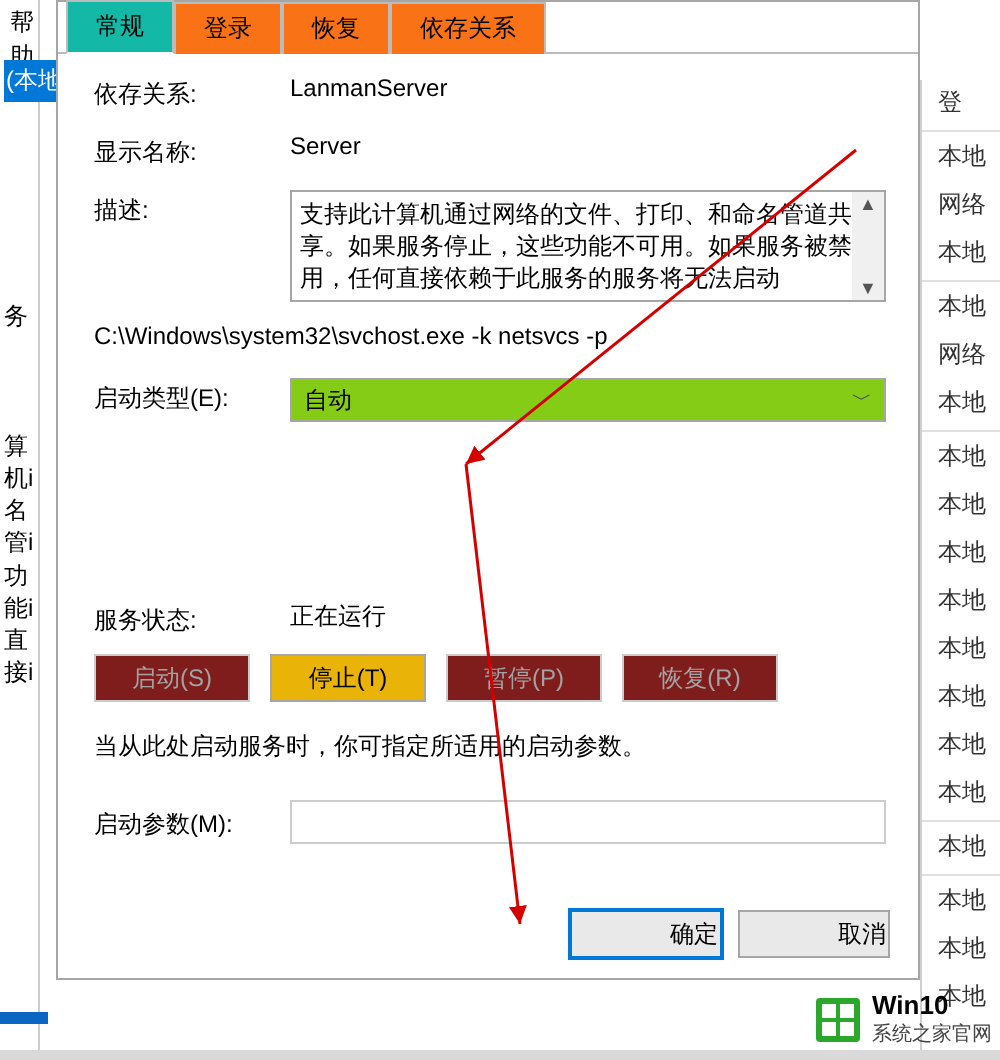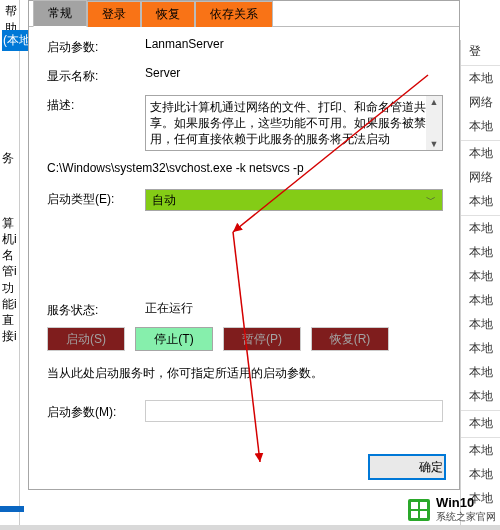--- a/index.html
+++ b/index.html
@@ -11,42 +11,42 @@
     .bg-list { position: absolute; right: 0; top: 40px; width: 40px; height: 490px; background: #fff; border-left: 1px solid #d0d0d0; }
     .bg-row { padding: 3px 4px 3px 8px; color: #333; font-size: 12px; border-bottom: 1px solid transparent; white-space: nowrap; overflow: hidden; }
     .bg-sep { height: 1px; background: #e0e0e0; margin: 1px 0; }
 
     .left-text { position: absolute; left: 0; top: 150px; width: 20px; font-size: 12px; color: #000; padding-left: 2px; overflow: hidden; line-height: 1.35; }
 
     .dialog { position: absolute; left: 28px; top: 0; width: 432px; height: 490px; background: #fff; border: 1px solid #a6a6a6; }
 
     .tabs { height: 26px; border-bottom: 1px solid #bbb; display: flex; align-items: flex-end; padding-left: 4px; background: #fff; }
     .tab { padding: 4px 14px; border: 1px solid #bbb; border-bottom: none; margin-right: 0; font-size: 12px; background: #f97316; position: relative; top: 1px; }
-    .tab.active { background: #a3a3a3; border-bottom: 1px solid #fff; }
+    .tab.active { background: #14b8a6; border-bottom: 1px solid #fff; }
 
     .content { padding: 10px 16px 10px 18px; }
 
     .row { display: flex; align-items: flex-start; margin-bottom: 10px; }
     .label { width: 98px; color: #000; padding-top: 2px; }
     .value { flex: 1; color: #000; }
 
     .desc-box { flex: 1; height: 56px; border: 1px solid #a6a6a6; background: #fff; padding: 3px 4px; font-size: 12px; line-height: 1.35; overflow: hidden; position: relative; }
     .desc-scroll { position: absolute; right: 0; top: 0; bottom: 0; width: 16px; background: #f0f0f0; display:flex; flex-direction:column; justify-content:space-between; align-items:center; }
     .desc-scroll span { font-size:9px; color:#555; }
 
     .path-block { margin-top: 4px; margin-bottom: 10px; }
     .path-block .pl { margin-bottom: 4px; }
 
     .select { flex: 1; height: 22px; border: 1px solid #a6a6a6; background: #84cc16; display:flex; align-items:center; justify-content:space-between; padding: 0 6px 0 6px; }
     .chev { font-size: 10px; color: #444; }
 
     .status-row { display: flex; align-items: flex-start; margin-top: 89px; margin-bottom: 8px; }
 
     .btn-row { display: flex; gap: 10px; margin-bottom: 14px; }
-    .btn { width: 78px; height: 24px; border: 1px solid #a6a6a6; background: #86efac; font-size: 12px; display:flex; align-items:center; justify-content:center; }
+    .btn { width: 78px; height: 24px; border: 1px solid #a6a6a6; background: #eab308; font-size: 12px; display:flex; align-items:center; justify-content:center; }
     .btn.disabled { color: #a3a3a3; background: #7f1d1d; border-color:#ccc; }
     .btn.enabled { color: #000; }
 
     .hint { margin-bottom: 18px; }
 
     .params-row { display:flex; align-items:center; margin-bottom: 10px; }
     .params-input { flex:1; height: 22px; border:1px solid #ccc; background:#fff; }
 
     .bottom-btns { position: absolute; bottom: 10px; right: 14px; display:flex; gap:8px; }
     .bottom-btns .btn { width: 76px; background:#e9e9e9;padding-left:48px; }
@@ -111,21 +111,21 @@
 <div class="dialog">
   <div class="tabs" id="tabs">
       <div class="tab active">常规</div>
       <div class="tab">登录</div>
       <div class="tab">恢复</div>
       <div class="tab">依存关系</div>
     </div>
   <div class="content">
 
     <div class="row">
-      <div class="label">启动参数:</div>
+      <div class="label">依存关系:</div>
       <div class="value">LanmanServer</div>
     </div>
 
     <div class="row">
       <div class="label">显示名称:</div>
       <div class="value">Server</div>
     </div>
 
     <div class="row">
       <div class="label">描述:</div>
@@ -166,20 +166,21 @@
 
     <div class="params-row">
       <div class="label">启动参数(M):</div>
       <div class="params-input"></div>
     </div>
 
   </div>
 
   <div class="bottom-btns">
     <div class="btn focus">确定</div>
+    <div class="btn">取消</div>
   </div>
 </div>
 
 <svg class="arrow-svg">
   <defs>
     <marker id="ah" markerWidth="8" markerHeight="8" refX="6" refY="3" orient="auto">
       <path d="M0,0 L6,3 L0,6 Z" fill="#d40000"></path>
     </marker>
   </defs>
   <line x1="400" y1="75" x2="205" y2="232" stroke="#d40000" stroke-width="1.5" marker-end="url(#ah)"></line>

